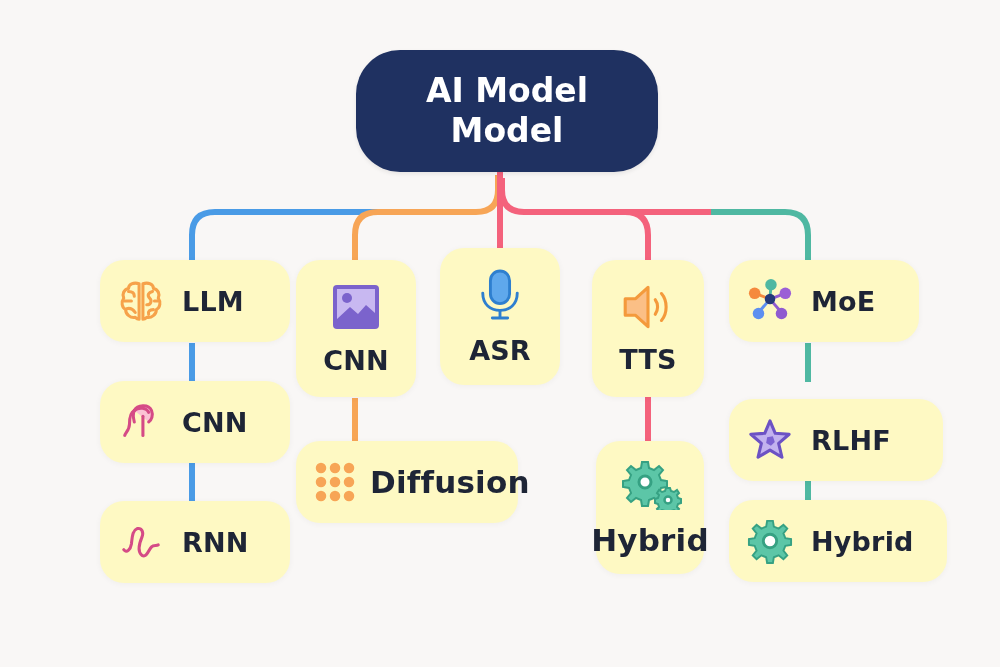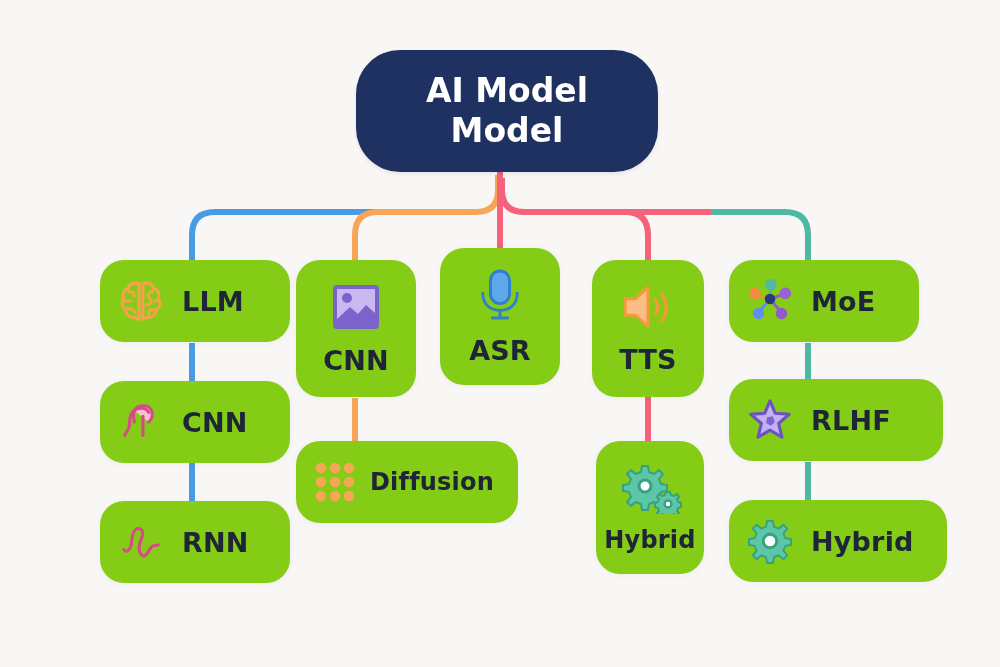--- a/index.html
+++ b/index.html
@@ -12,30 +12,30 @@
     .root {
       position: absolute; left: 349px; top: 50px; width: 302px; height: 122px;
       background: #1f3161; border-radius: 44px;
       display: flex; align-items: center; justify-content: center;
       color: #fff; font-weight: bold; font-size: 33px; line-height: 40px; text-align: center;
       box-shadow: 0 2px 4px rgba(0,0,0,0.08);
       margin-left: 7px;
     }
     .root span { display: block; width: 200px; }
     .card {
-      position: absolute; background: #84cc16; border-radius: 24px;
+      position: absolute; background: #fef9c3; border-radius: 24px;
       box-shadow: 0 1px 6px rgba(0,0,0,0.045);
       display: flex; align-items: center; color: #1e2536; font-weight: bold;
     }
     .card.row { flex-direction: row; padding-left: 18px; }
     .card.col { flex-direction: column; justify-content: center; }
     .card .lbl { font-size: 27px; letter-spacing: 0.2px; }
     .card.row .icon { width: 46px; height: 46px; margin-right: 18px; flex: none; }
     .card.col .icon { width: 52px; height: 52px; margin-bottom: 12px; }
-    .card.small-lbl .lbl { font-size: 24px; }
+    .card.small-lbl .lbl { font-size: 31px; }
     svg.icon { display: block; }
   </style>
 </head>
 <body>
 
 <svg id="connectors" viewBox="0 0 1000 667" fill="none" stroke-width="6" stroke-linecap="butt">
 
   <path class="c-blue" d="M390 212 H215 Q192 212 192 235 V262" stroke="#4a9be6"></path>
   <path class="c-blue" d="M192 343 V382" stroke="#4a9be6"></path>
   <path class="c-blue" d="M192 463 V502" stroke="#4a9be6"></path>
@@ -157,21 +157,21 @@
     <circle cx="25" cy="7" r="6" fill="#4fb8a2"></circle>
     <circle cx="8" cy="16" r="6" fill="#f58a3e"></circle>
     <circle cx="40" cy="16" r="6" fill="#9b5fd6"></circle>
     <circle cx="12" cy="37" r="6" fill="#5d8ff0"></circle>
     <circle cx="36" cy="37" r="6" fill="#8f5bd0"></circle>
     <circle cx="24" cy="22" r="5.5" fill="#253a78"></circle>
   </svg>
   <span class="lbl">MoE</span>
 </div>
 
-<div class="card row" style="left:729px;top:379px;width:196px;height:82px;">
+<div class="card row" style="left:729px;top:399px;width:196px;height:82px;">
   <svg class="icon" viewBox="0 0 48 48">
     <path d="M24 4 L29.5 17 L44 18 L33 27.5 L36.5 42 L24 34.5 L11.5 42 L15 27.5 L4 18 L18.5 17 Z" fill="#c2b2ef" stroke="#6c52c4" stroke-width="3.2" stroke-linejoin="round"></path>
     <path d="M21 21 L27 20 L29 26 L25 30 L20 27 Z" fill="#7c62d2"></path>
   </svg>
   <span class="lbl">RLHF</span>
 </div>
 
 <div class="card row" style="left:729px;top:500px;width:200px;height:82px;">
   <svg class="icon" viewBox="0 0 48 48">
     <path d="M21 3 h6 l1 6 l5 2 l5 -4 l4 4 l-4 5 l2 5 l6 1 v6 l-6 1 l-2 5 l4 5 l-4 4 l-5 -4 l-5 2 l-1 6 h-6 l-1 -6 l-5 -2 l-5 4 l-4 -4 l4 -5 l-2 -5 l-6 -1 v-6 l6 -1 l2 -5 l-4 -5 l4 -4 l5 4 l5 -2 Z" fill="#5cc6a7" stroke="#36a183" stroke-width="2"></path>

